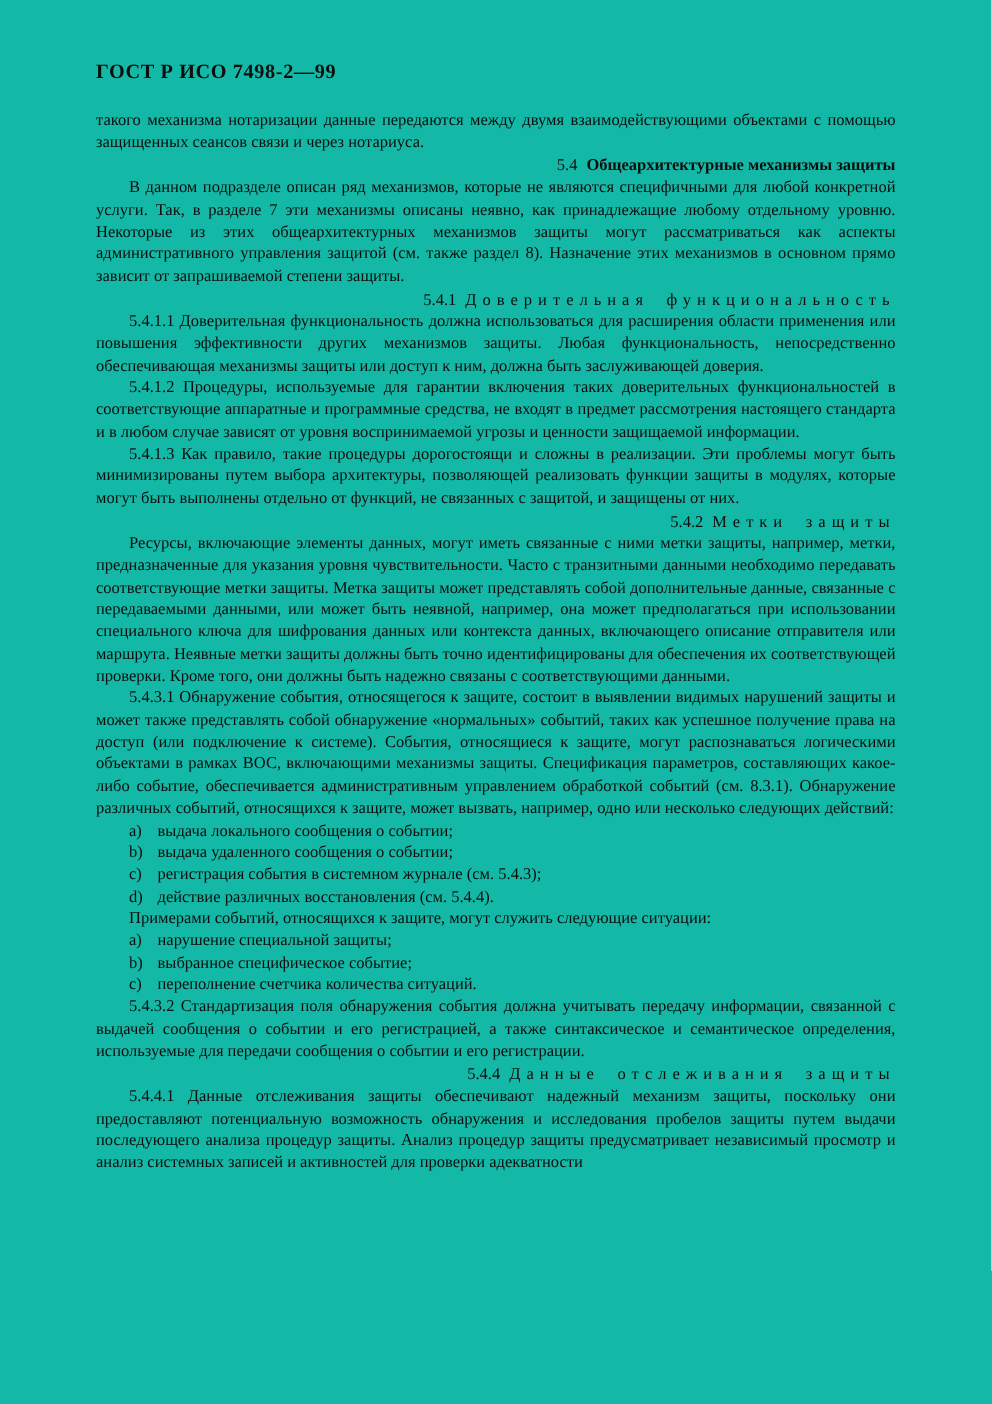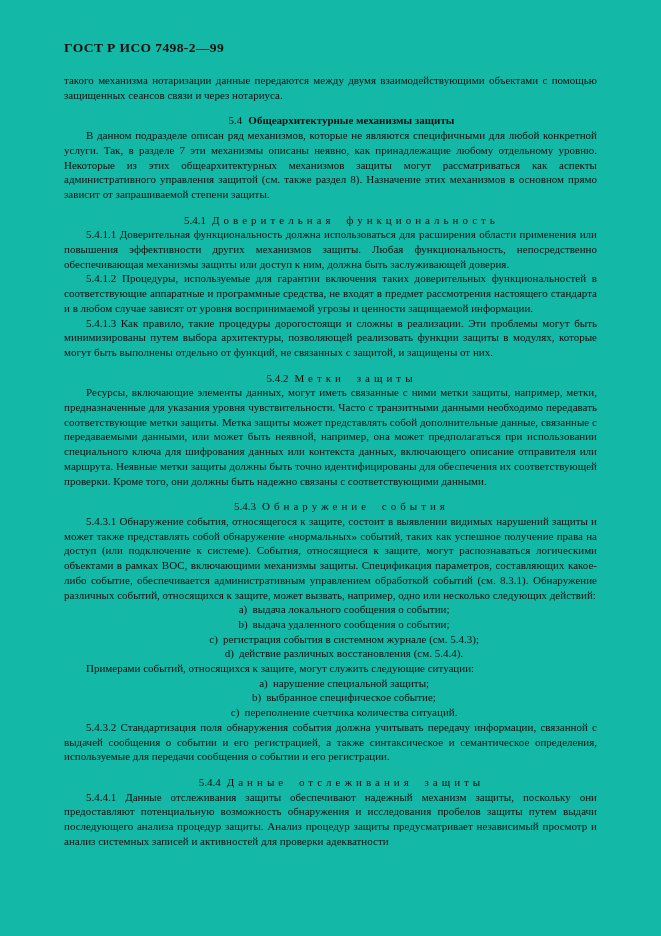--- a/index.html
+++ b/index.html
@@ -31,22 +31,22 @@
     margin: 0;
     font-size: 11px;
     line-height: 14.7px;
     text-align: justify;
     text-indent: 22px;
   }
   p.noindent { text-indent: 0; }
   .h-num { padding-right: 6px; }
   .h-bold-title { font-weight: bold; }
   .h-spaced-title { letter-spacing: 4px; word-spacing: 5px; }
-  p.heading { text-align: center; margin-top: 11px; }
-  p.li { text-indent: 0; padding-left: 22px; text-align: center; }
+  p.heading { text-align: right; margin-top: 1px; }
+  p.li { text-indent: 0; padding-left: 22px; text-align: left; }
   .li-m { display: inline-block; width: 19px; }
 </style>
 </head>
 <body>
 
 <div class="page">
 
   <div class="running-header">ГОСТ Р ИСО 7498-2—99</div>
 
   <div class="content">
@@ -60,21 +60,20 @@
     <p class="heading"><span class="h-num">5.4.1</span><span class="h-spaced-title">Доверительная функциональность</span></p>
 
     <p>5.4.1.1 Доверительная функциональность должна использоваться для расширения области применения или повышения эффективности других механизмов защиты. Любая функциональность, непосредственно обеспечивающая механизмы защиты или доступ к ним, должна быть заслуживающей доверия.</p>
     <p>5.4.1.2 Процедуры, используемые для гарантии включения таких доверительных функциональностей в соответствующие аппаратные и программные средства, не входят в предмет рассмотрения настоящего стандарта и в любом случае зависят от уровня воспринимаемой угрозы и ценности защищаемой информации.</p>
     <p>5.4.1.3 Как правило, такие процедуры дорогостоящи и сложны в реализации. Эти проблемы могут быть минимизированы путем выбора архитектуры, позволяющей реализовать функции защиты в модулях, которые могут быть выполнены отдельно от функций, не связанных с защитой, и защищены от них.</p>
 
     <p class="heading"><span class="h-num">5.4.2</span><span class="h-spaced-title">Метки защиты</span></p>
 
     <p>Ресурсы, включающие элементы данных, могут иметь связанные с ними метки защиты, например, метки, предназначенные для указания уровня чувствительности. Часто с транзитными данными необходимо передавать соответствующие метки защиты. Метка защиты может представлять собой дополнительные данные, связанные с передаваемыми данными, или может быть неявной, например, она может предполагаться при использовании специального ключа для шифрования данных или контекста данных, включающего описание отправителя или маршрута. Неявные метки защиты должны быть точно идентифицированы для обеспечения их соответствующей проверки. Кроме того, они должны быть надежно связаны с соответствующими данными.</p>
 
-    <p class="heading"><span class="h-num">5.4.3</span><span class="h-spaced-title">Обнаружение события</span></p>
 
     <p>5.4.3.1 Обнаружение события, относящегося к защите, состоит в выявлении видимых нарушений защиты и может также представлять собой обнаружение «нормальных» событий, таких как успешное получение права на доступ (или подключение к системе). События, относящиеся к защите, могут распознаваться логическими объектами в рамках ВОС, включающими механизмы защиты. Спецификация параметров, составляющих какое-либо событие, обеспечивается административным управлением обработкой событий (см. 8.3.1). Обнаружение различных событий, относящихся к защите, может вызвать, например, одно или несколько следующих действий:</p>
 
     <p class="li"><span class="li-m">a)</span><span>выдача локального сообщения о событии;</span></p>
     <p class="li"><span class="li-m">b)</span><span>выдача удаленного сообщения о событии;</span></p>
     <p class="li"><span class="li-m">c)</span><span>регистрация события в системном журнале (см. 5.4.3);</span></p>
     <p class="li"><span class="li-m">d)</span><span>действие различных восстановления (см. 5.4.4).</span></p>
 
     <p>Примерами событий, относящихся к защите, могут служить следующие ситуации:</p>
 

